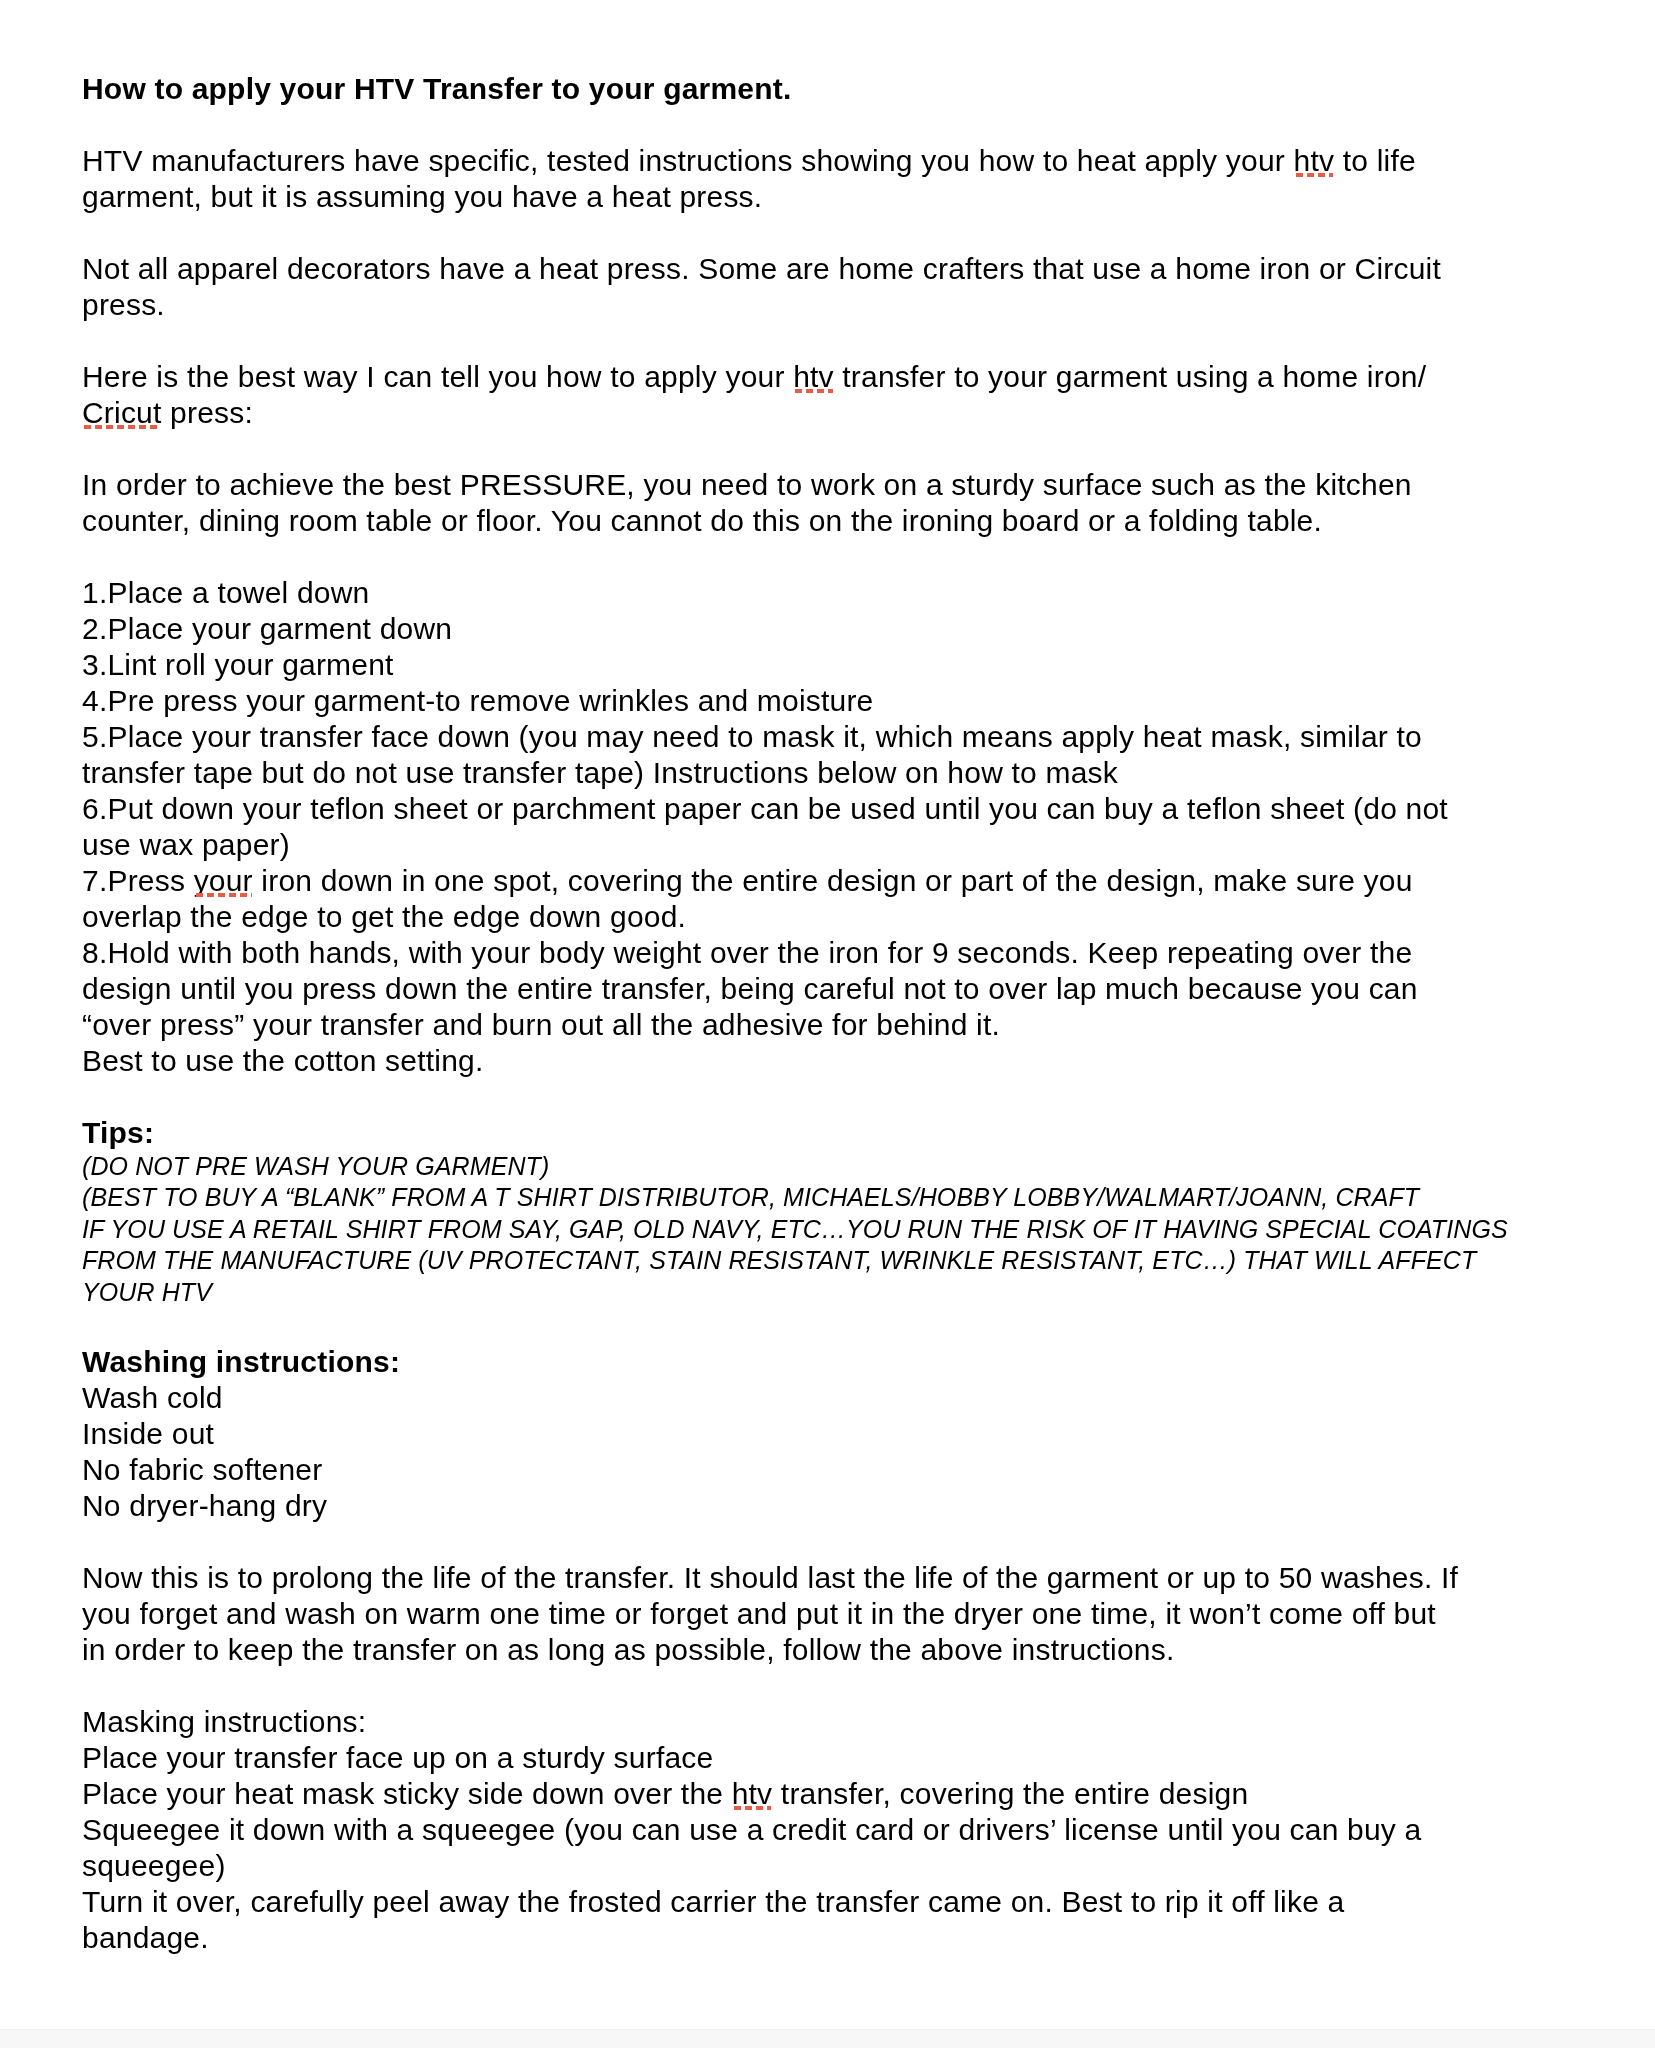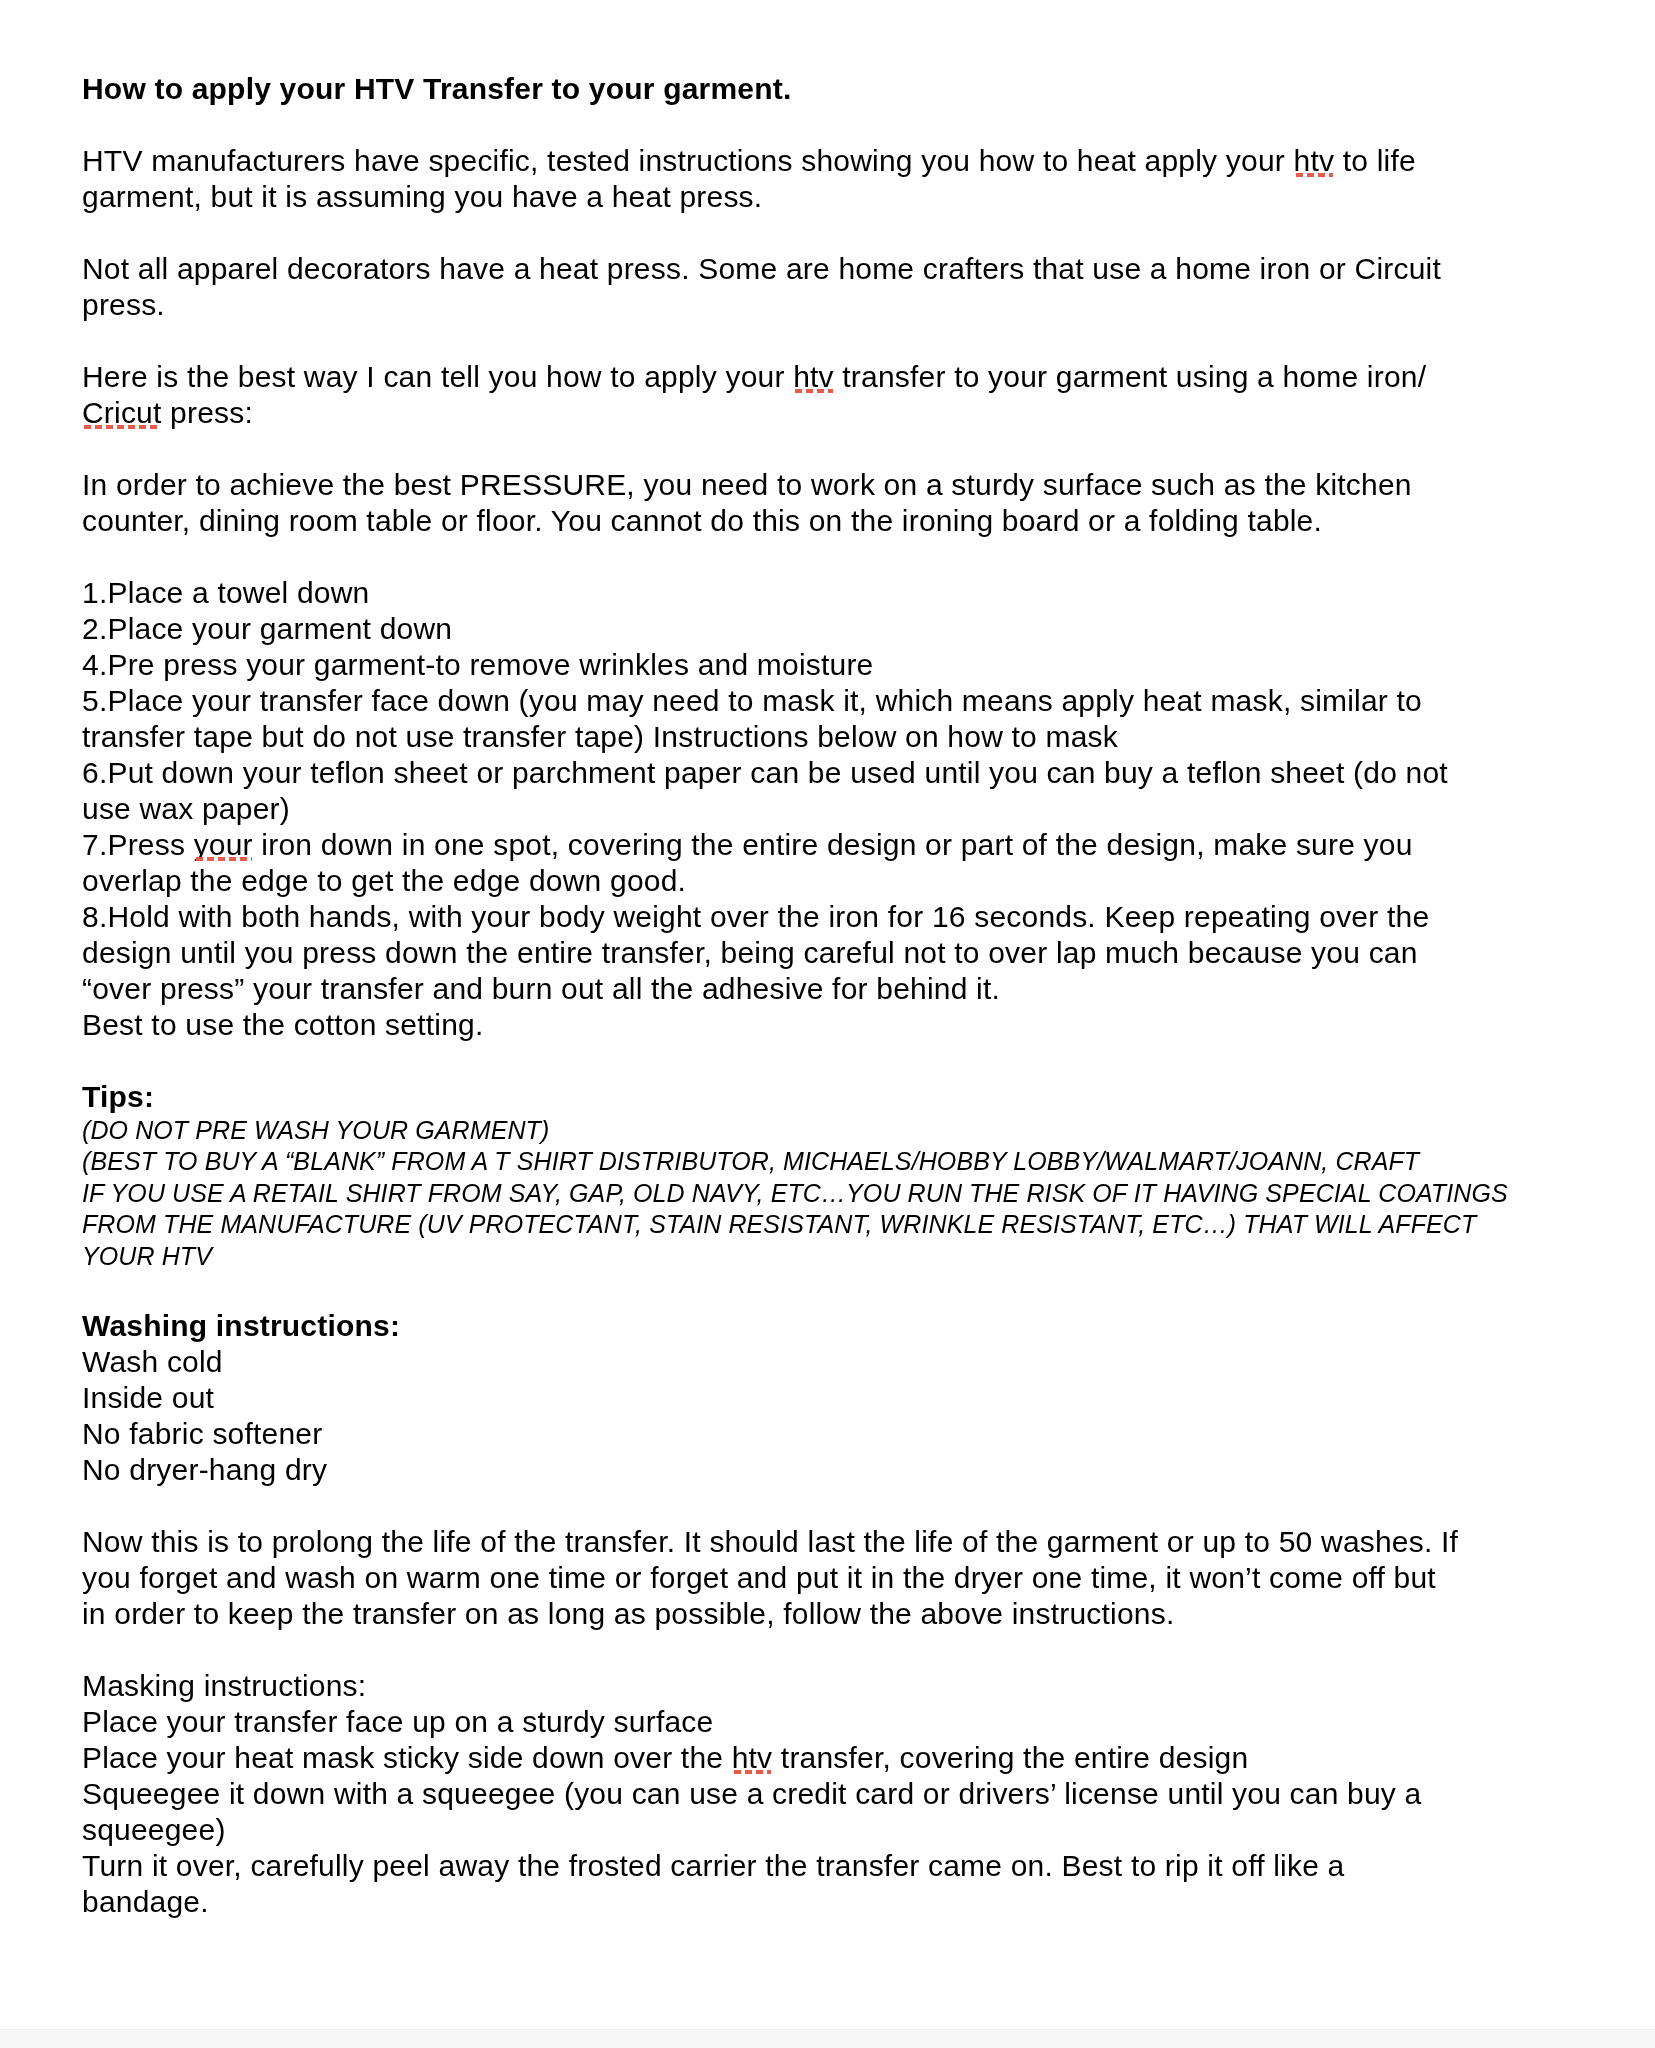--- a/index.html
+++ b/index.html
@@ -76,28 +76,29 @@
       <div class="line"><span>Here is the best way I can tell you how to apply your </span><span class="mis">htv</span><span> transfer to your garment using a home iron/</span></div>
       <div class="line"><span class="mis">Cricut</span><span> press:</span></div>
     </div>
     <div class="block">
       <div class="line"><span>In order to achieve the best PRESSURE, you need to work on a sturdy surface such as the kitchen</span></div>
       <div class="line"><span>counter, dining room table or floor. You cannot do this on the ironing board or a folding table.</span></div>
     </div>
     <div class="block">
       <div class="line"><span>1.Place a towel down</span></div>
       <div class="line"><span>2.Place your garment down</span></div>
+      <div class="line"><span>3.Lint roll your garment</span></div>
       <div class="line"><span>4.Pre press your garment-to remove wrinkles and moisture</span></div>
       <div class="line"><span>5.Place your transfer face down (you may need to mask it, which means apply heat mask, similar to</span></div>
       <div class="line"><span>transfer tape but do not use transfer tape) Instructions below on how to mask</span></div>
       <div class="line"><span>6.Put down your teflon sheet or parchment paper can be used until you can buy a teflon sheet (do not</span></div>
       <div class="line"><span>use wax paper)</span></div>
       <div class="line"><span>7.Press </span><span class="mis">your</span><span> iron down in one spot, covering the entire design or part of the design, make sure you</span></div>
       <div class="line"><span>overlap the edge to get the edge down good.</span></div>
-      <div class="line"><span>8.Hold with both hands, with your body weight over the iron for 16 seconds. Keep repeating over the</span></div>
+      <div class="line"><span>8.Hold with both hands, with your body weight over the iron for 9 seconds. Keep repeating over the</span></div>
       <div class="line"><span>design until you press down the entire transfer, being careful not to over lap much because you can</span></div>
       <div class="line"><span>“over press” your transfer and burn out all the adhesive for behind it.</span></div>
       <div class="line"><span>Best to use the cotton setting.</span></div>
     </div>
     <div class="block">
       <div class="line"><span class="b">Tips:</span></div>
     </div>
     <div class="block small attach">
       <div class="line"><span>(DO NOT PRE WASH YOUR GARMENT)</span></div>
       <div class="line"><span>(BEST TO BUY A “BLANK” FROM A T SHIRT DISTRIBUTOR, MICHAELS/HOBBY LOBBY/WALMART/JOANN, CRAFT</span></div>

